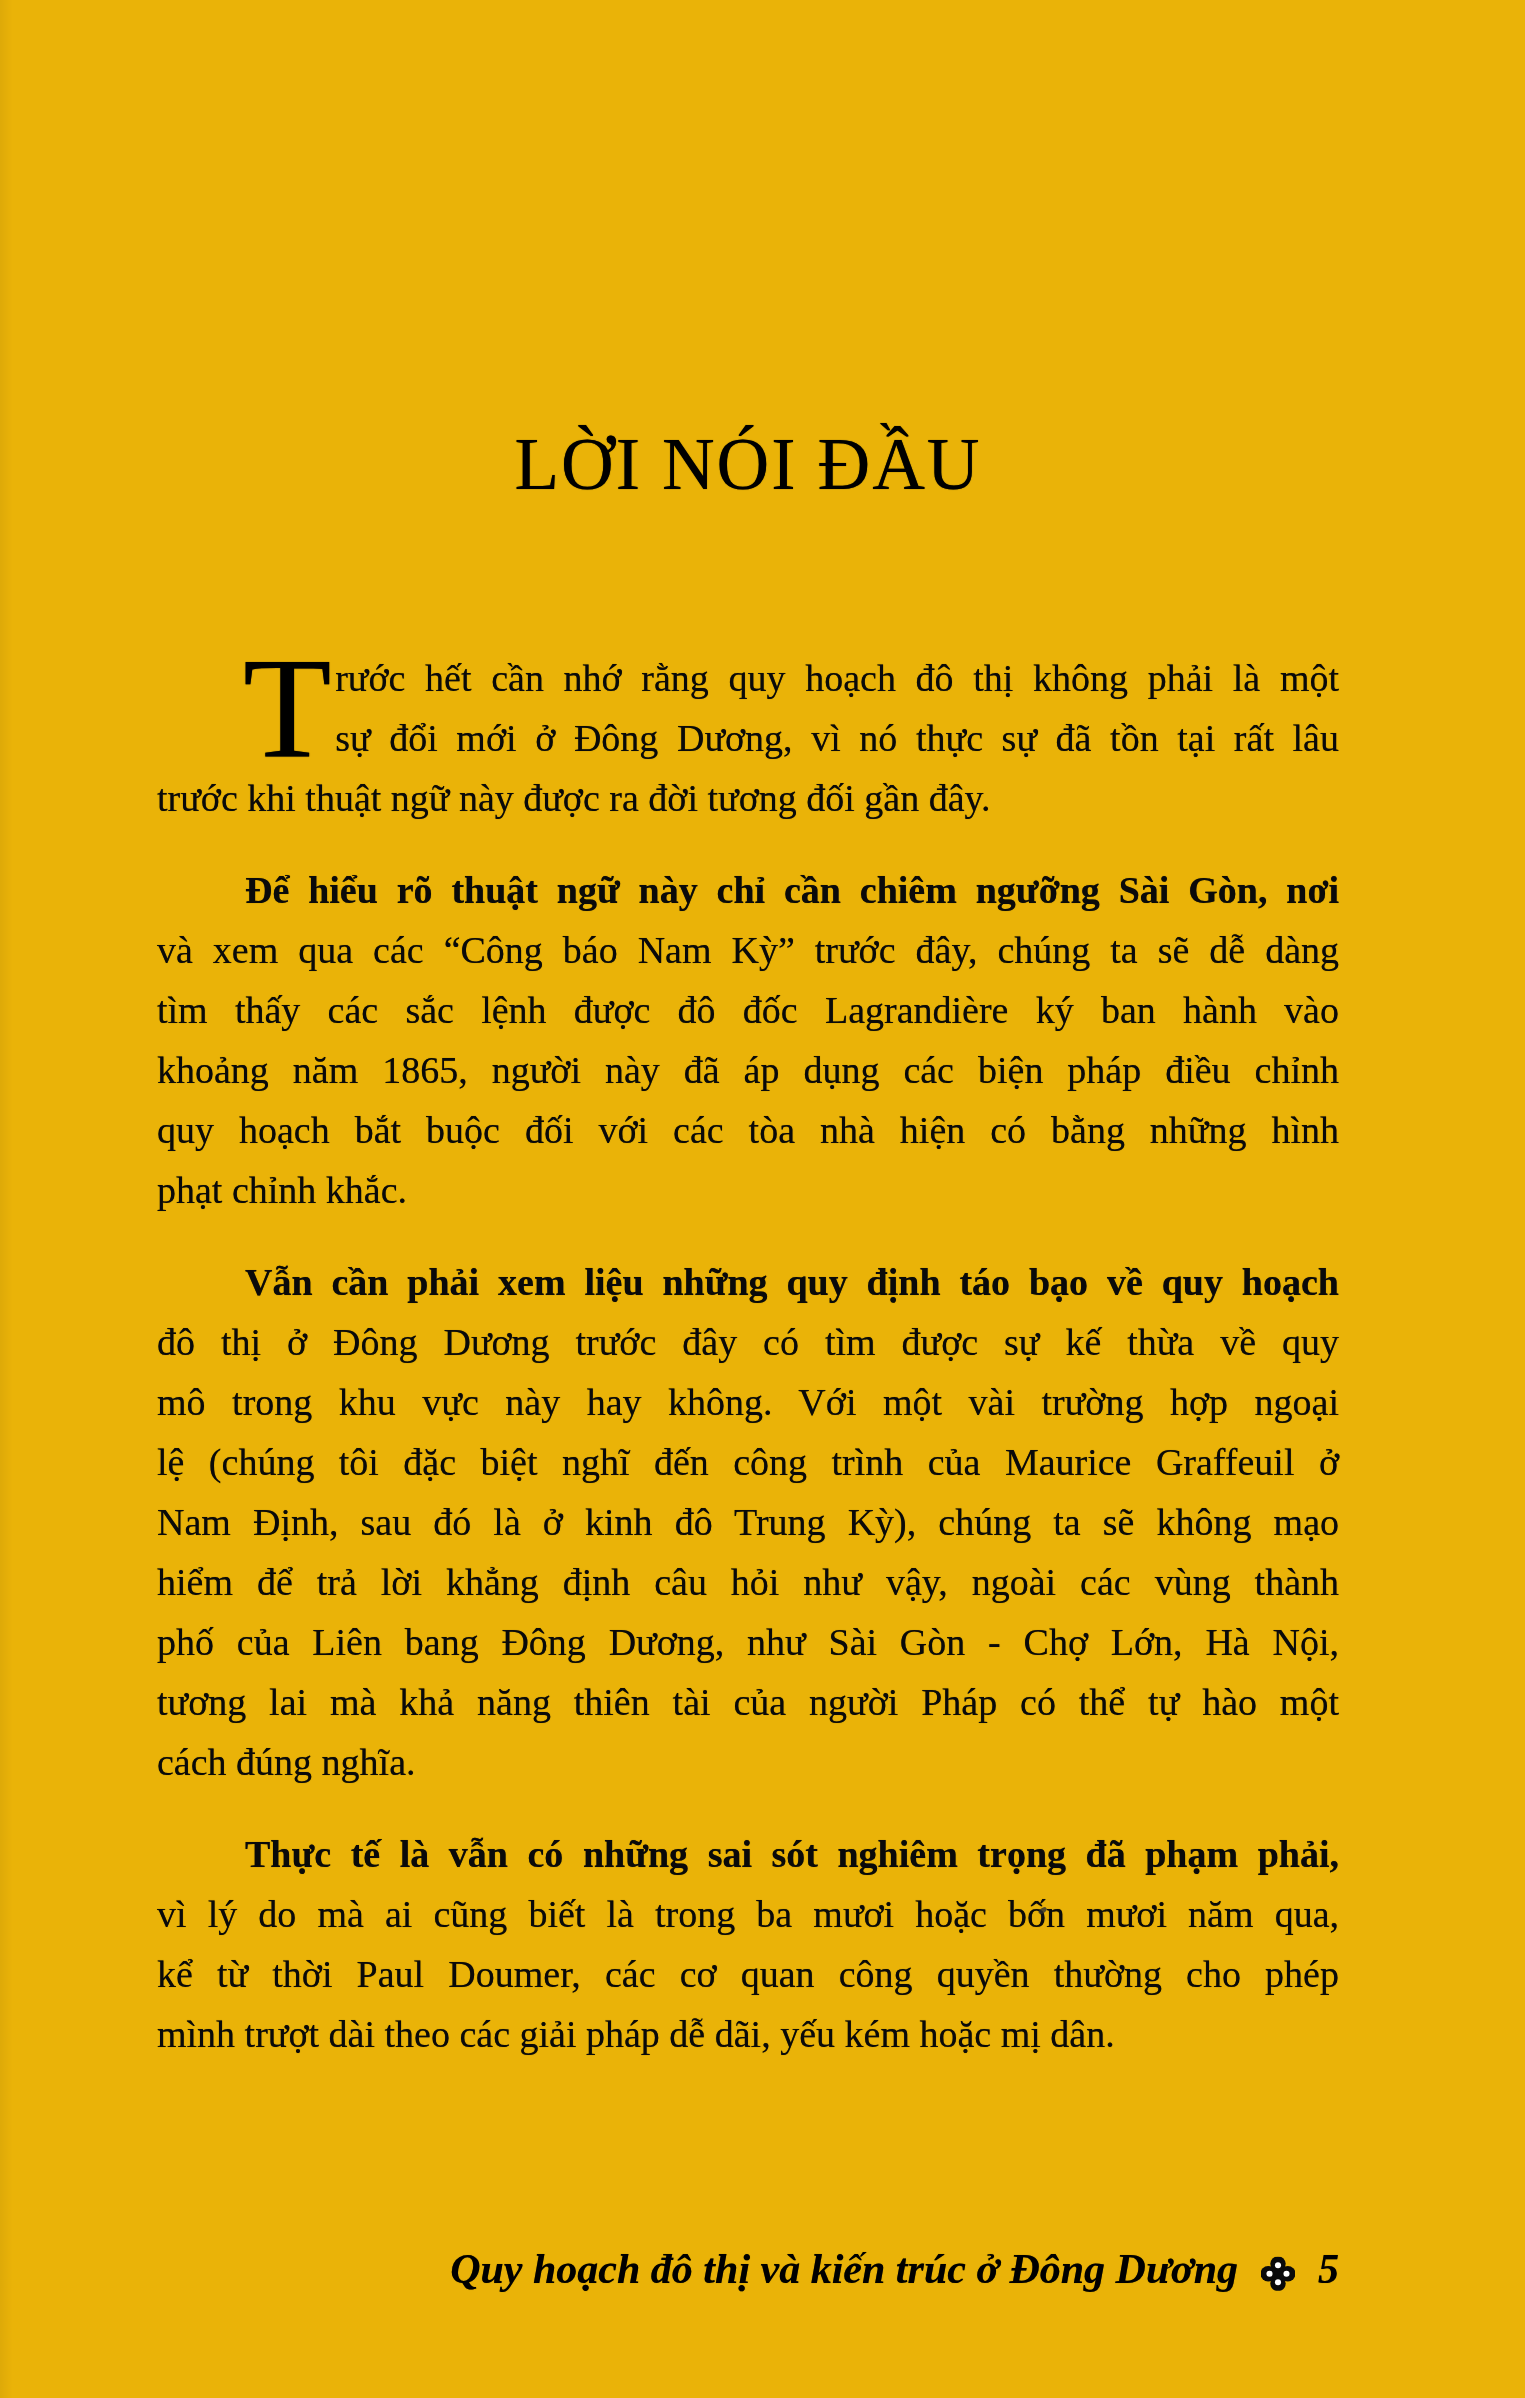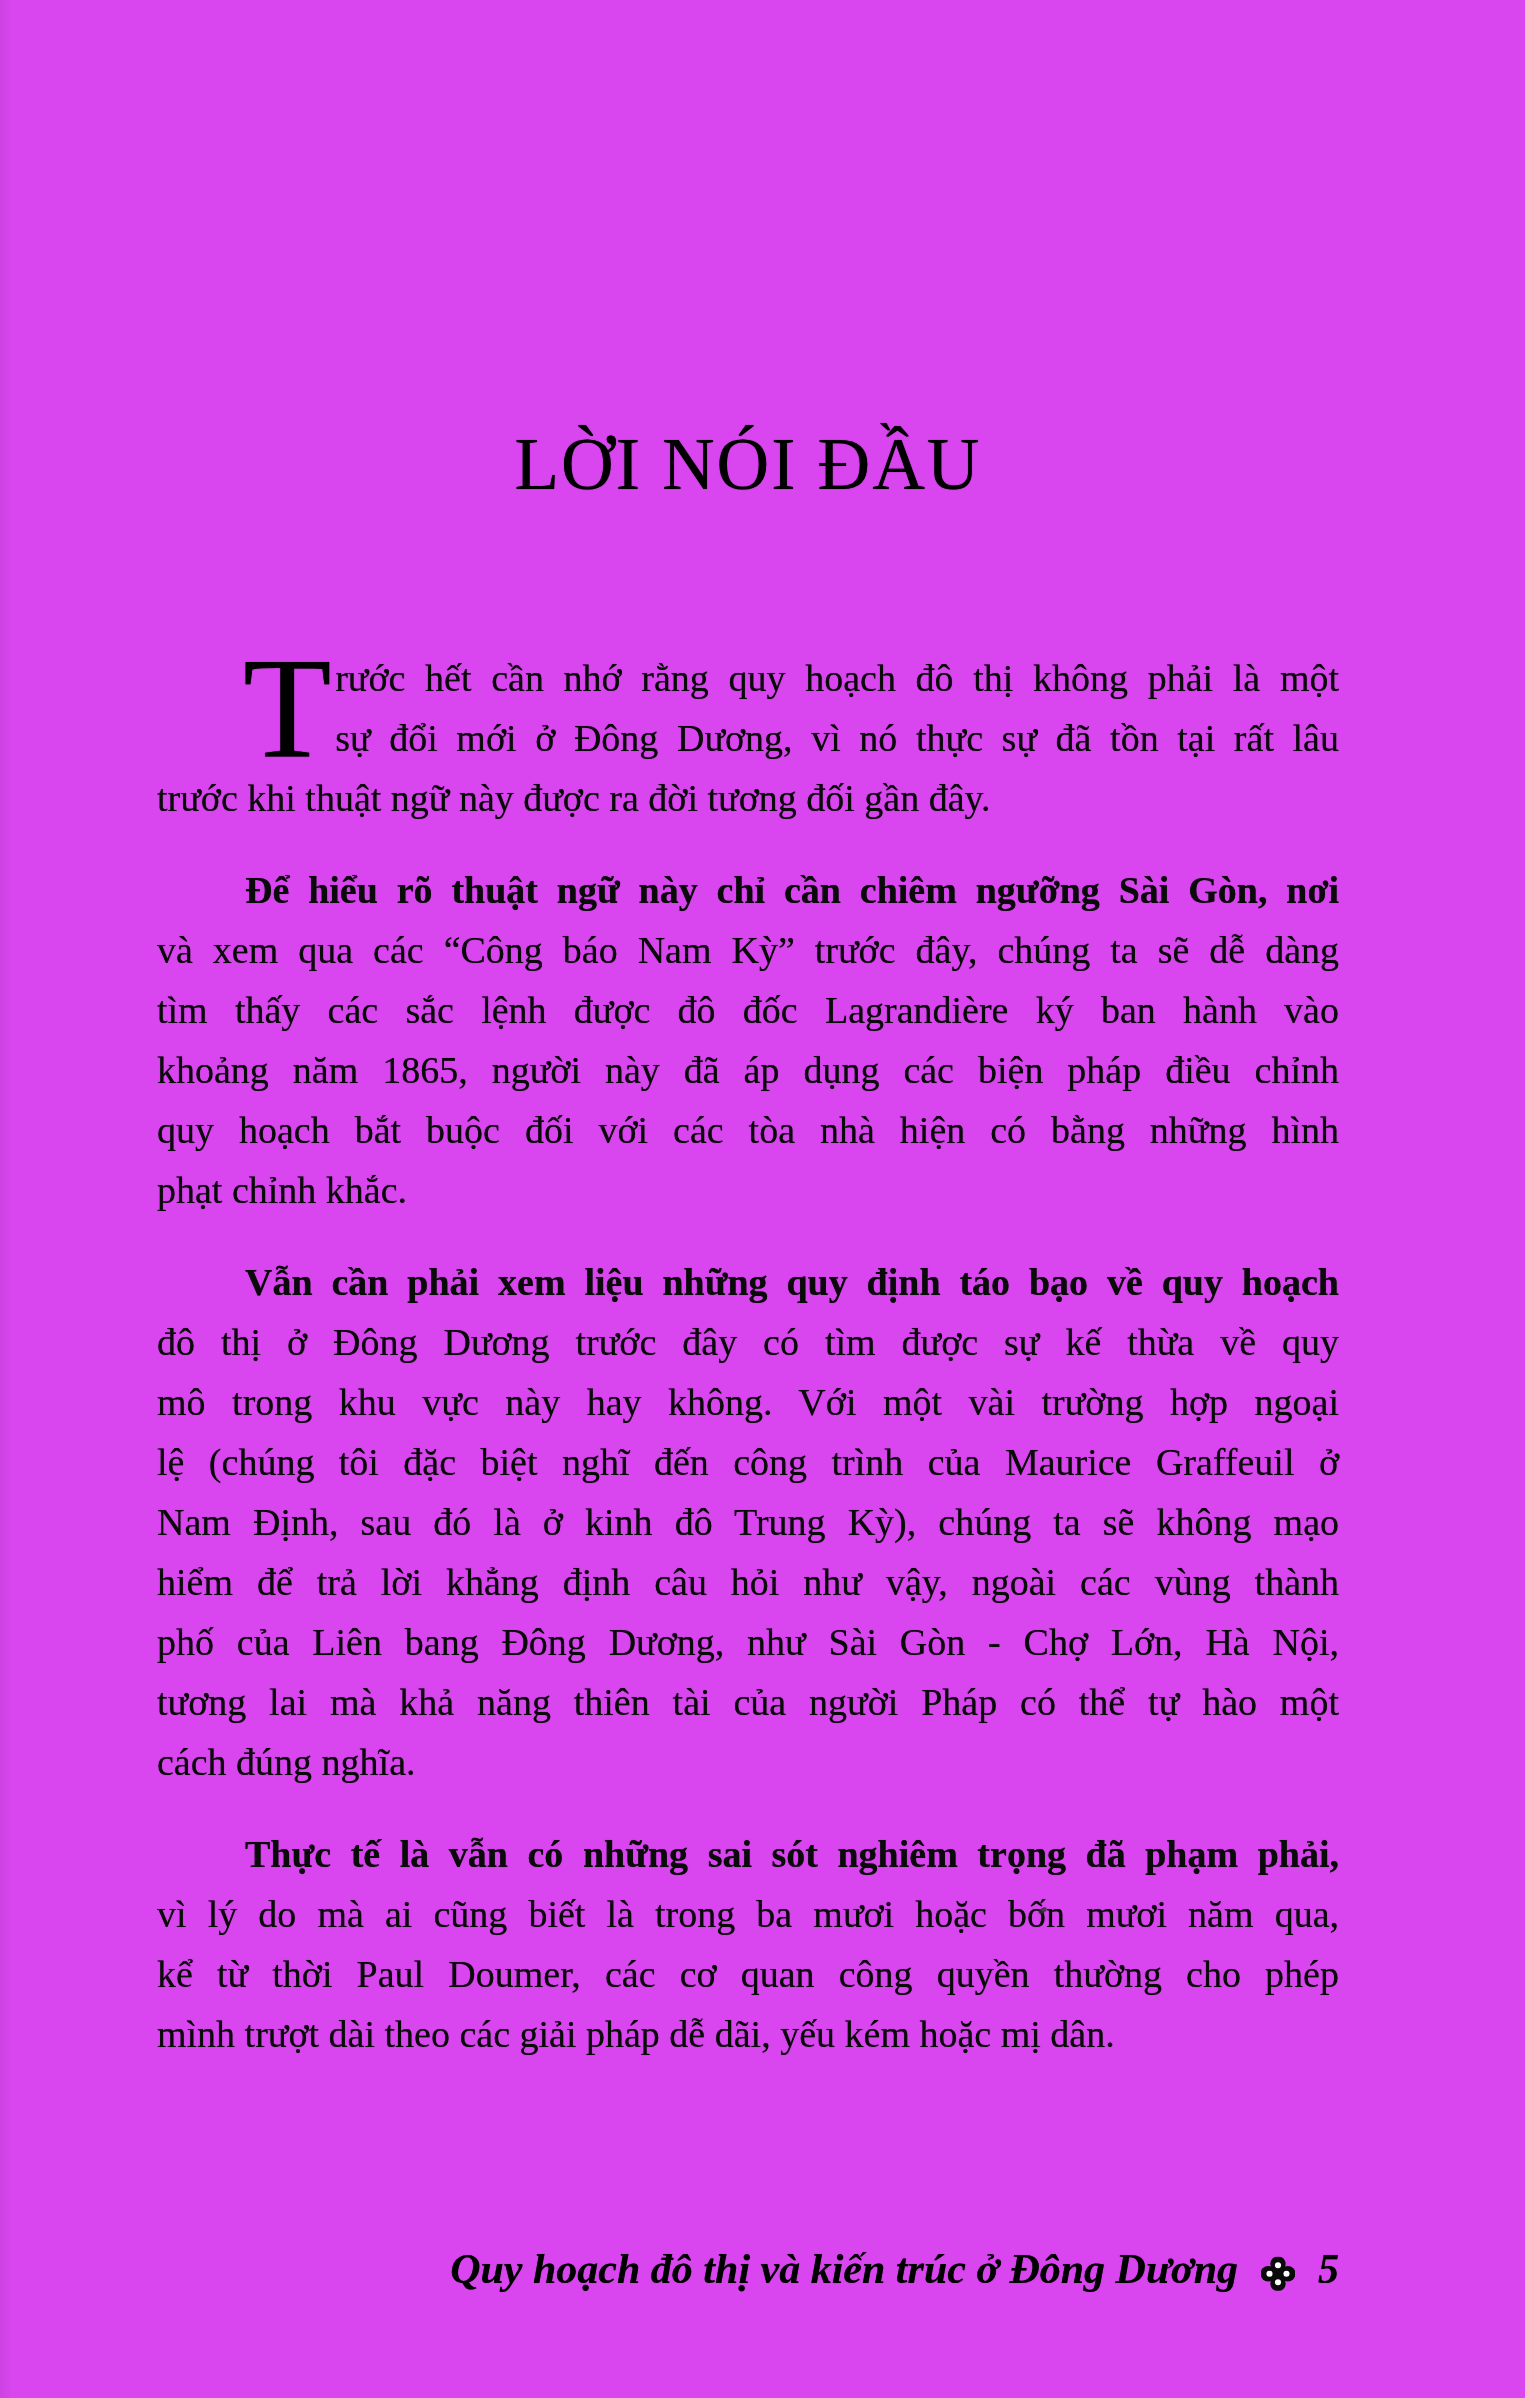--- a/index.html
+++ b/index.html
@@ -5,21 +5,21 @@
   * { margin: 0; padding: 0; box-sizing: border-box; }
   html, body { background: #ffffff; }
   body {
     width: 1525px; height: 2399px;
     font-family: "Liberation Serif", "DejaVu Serif", serif;
     color: #0c0c0c;
   }
   .page {
     position: relative;
     width: 1525px; height: 2399px;
-    background: #d946ef;
+    background: #eab308;
     overflow: hidden;
   }
   
   .page::before {
     content: "";
     position: absolute; inset: 0;
     background: linear-gradient(to right, rgba(0,0,0,0.055), rgba(0,0,0,0) 13px);
     pointer-events: none;
   }
 

